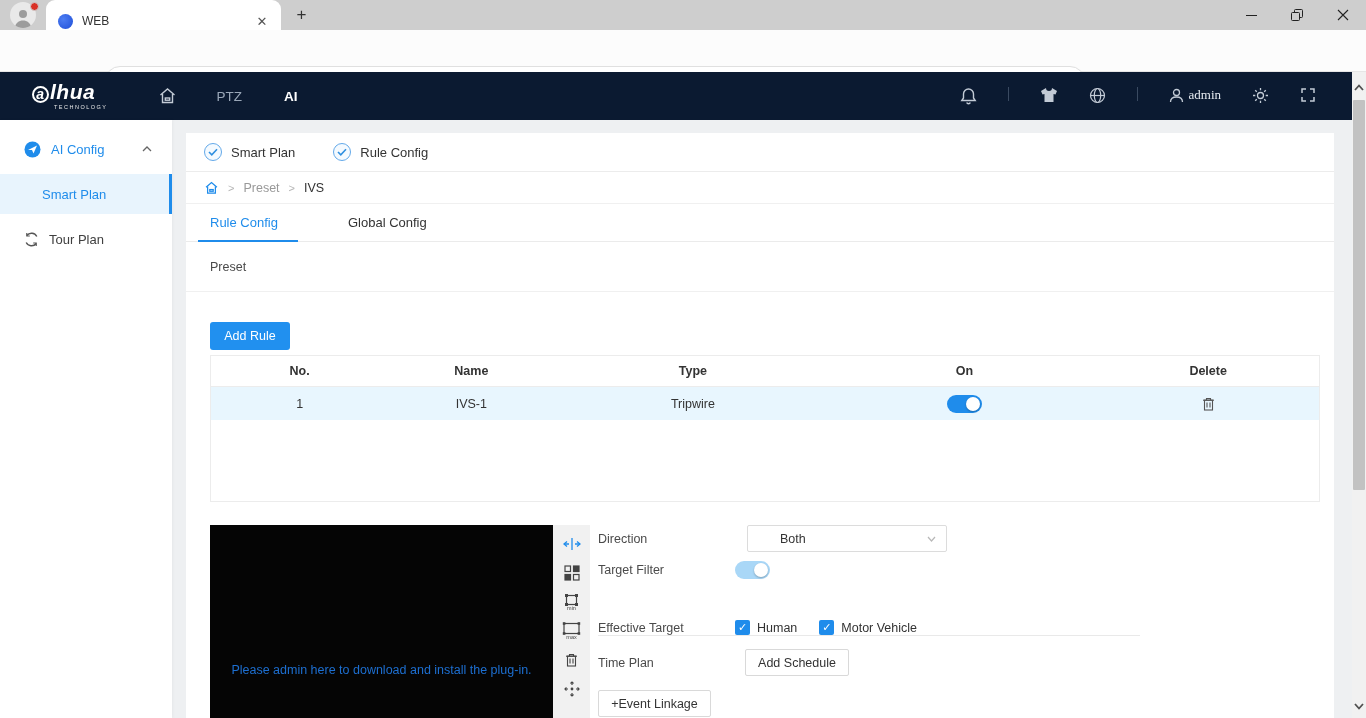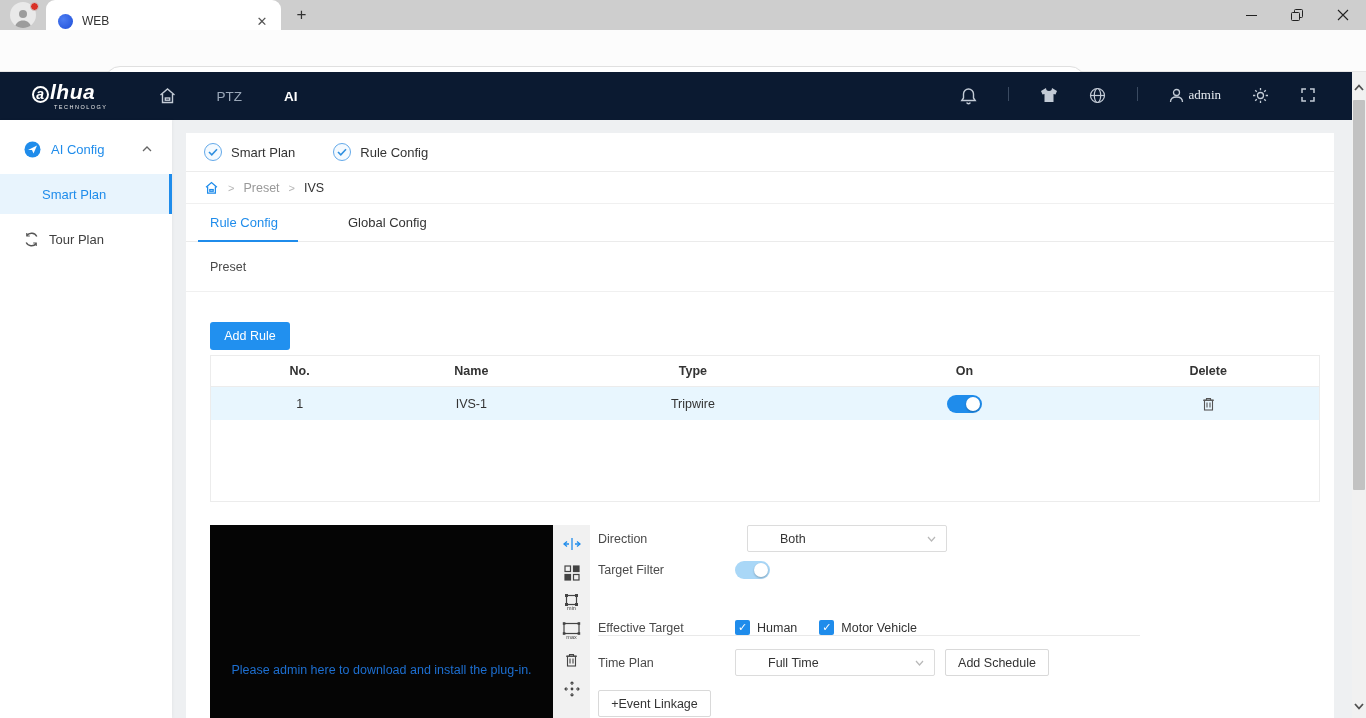--- a/index.html
+++ b/index.html
@@ -475,28 +475,20 @@
             <span>Human</span>
           </span>
           <span class="chk-wrap">
             <span class="checkbox">✓</span>
             <span>Motor Vehicle</span>
           </span>
         </div>
         <div class="divider"></div>
         <div class="cfg-row" style="top:124px;">
           <span class="form-label">Time Plan</span>
-          <div class="select cfg-select">
-            <span>Full Time</span>
-            <span class="sel-chev">
-                <svg width="9" height="6" viewBox="0 0 9 6" fill="none" stroke="#b8b8b8" stroke-width="1.2">
-                  <path d="M1 1l3.5 4L8 1"></path>
-                </svg>
-              </span>
-          </div>
           <button class="btn-plain add-schedule">Add Schedule</button>
         </div>
         <button class="btn-plain event-linkage">+Event Linkage</button>
       </div>
 
     </div>
   </div>
 
   <div class="scrollbar">
     <div class="sb-arrow" style="top:8px;">

